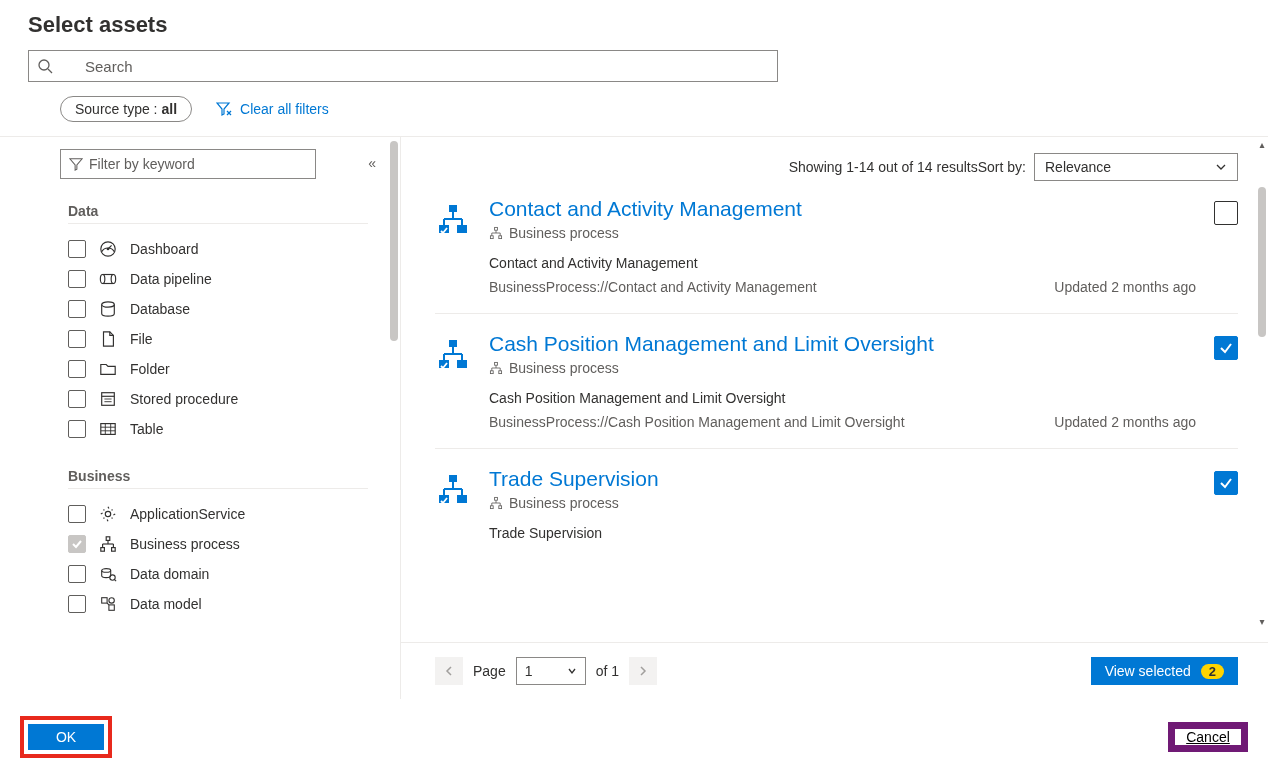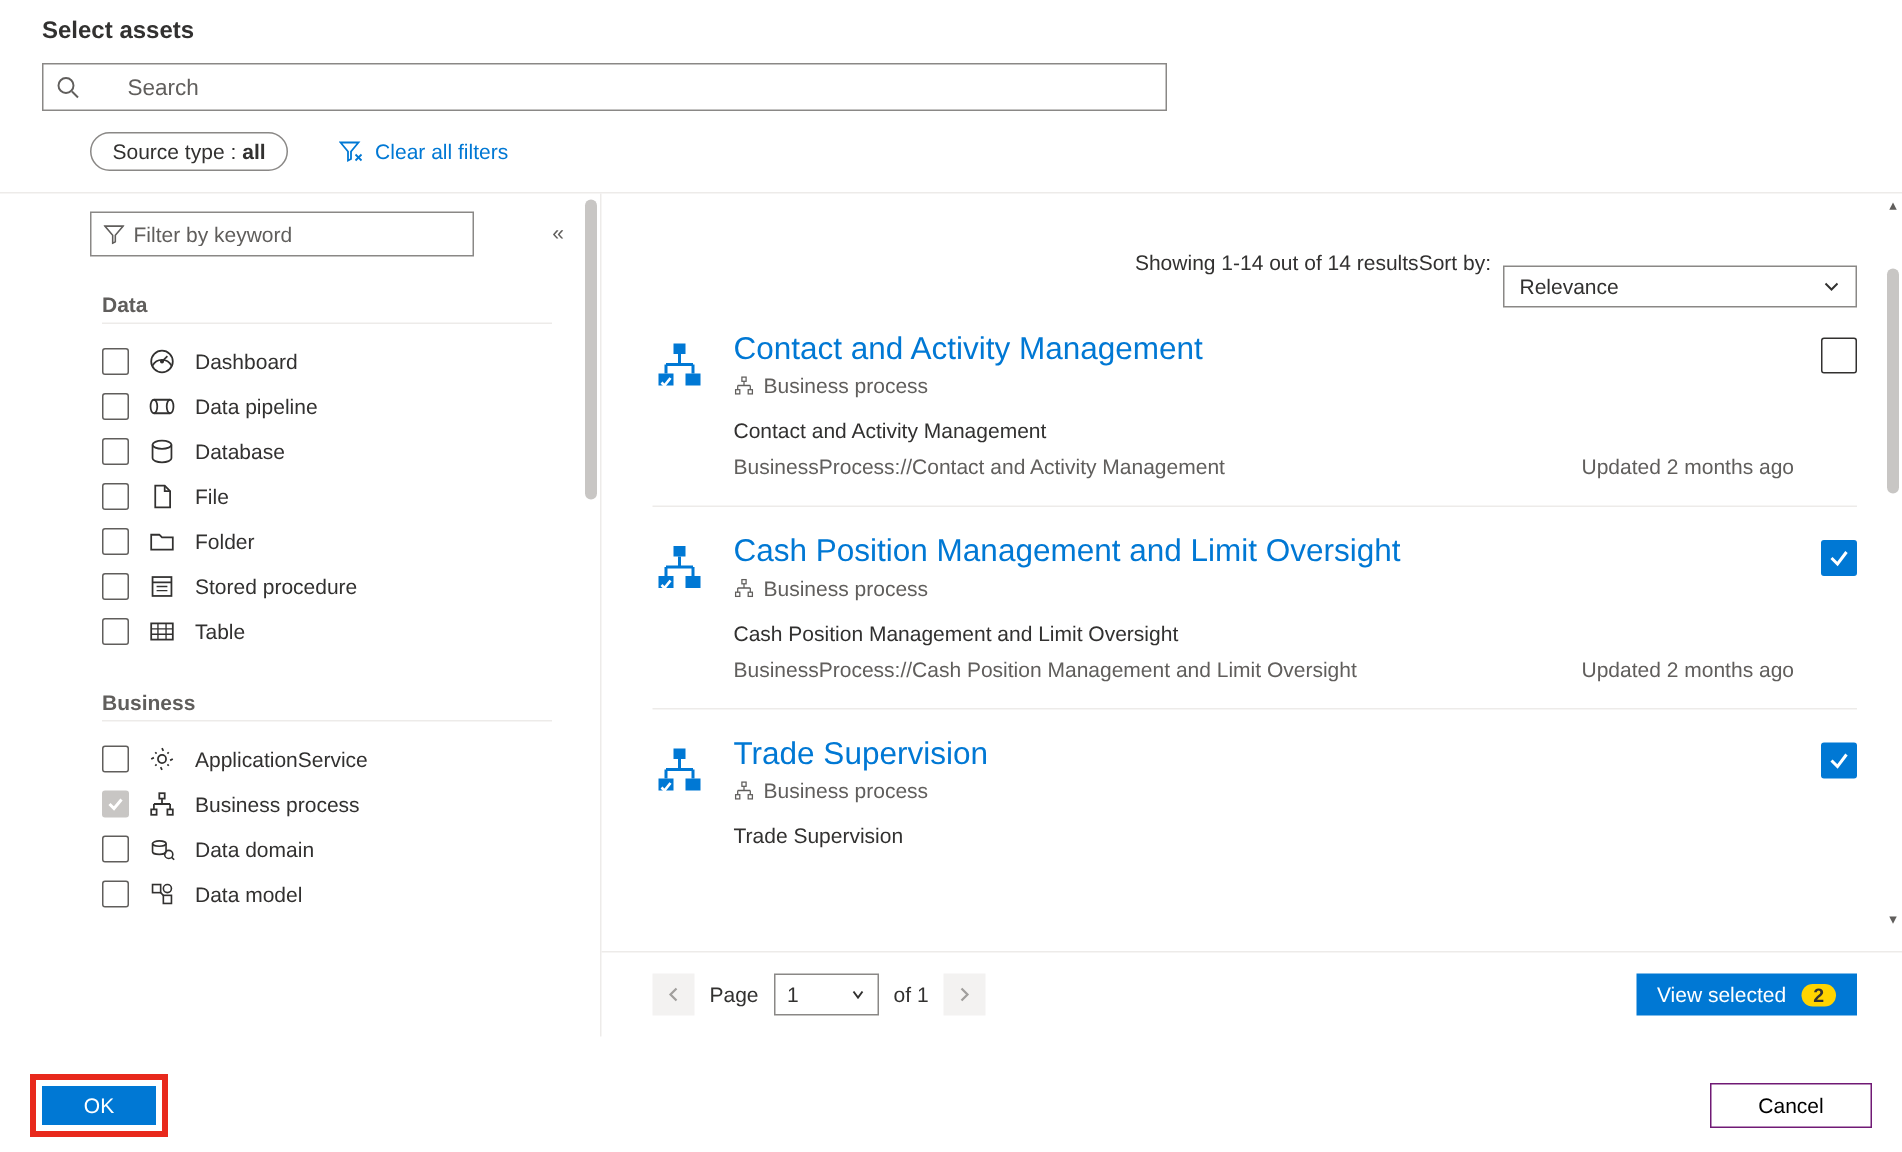--- a/index.html
+++ b/index.html
@@ -8,36 +8,36 @@
     font-size: 14px;
     color: #323130;
     background: #ffffff;
     width: 1268px;
     height: 768px;
     overflow: hidden;
     position: relative;
   }
   .container { padding: 0; }
   .header { padding: 12px 0 0 28px; }
-  .header h1 { font-size: 16px; font-weight: 600; color: #323130; }
+  .header h1 { font-size: 22px; font-weight: 600; color: #323130; }
   .search-row { padding: 12px 28px 0 28px; }
   .search-box {
     display: flex; align-items: center;
     border: 1px solid #8a8886;
     width: 750px; height: 32px;
     padding: 0 8px;
     border-radius: 0;
   }
   .search-box input {
     border: none; outline: none; flex: 1;
     font-size: 15px; padding-left: 8px; margin-left: 24px;
   }
   .search-box input::placeholder { color: #605e5c; }
   .filter-row {
-    display: flex; align-items: center; gap: 34px;
+    display: flex; align-items: center; gap: 24px;
     padding: 14px 28px 14px 60px;
     border-bottom: 1px solid #edebe9;
   }
   .pill {
     border: 1px solid #8a8886;
     border-radius: 20px;
     padding: 4px 14px;
     display: flex; align-items: center; gap: 4px;
     font-size: 14px;
     cursor: pointer;
@@ -107,23 +107,23 @@
   .main-scroll-arrow {
     position: absolute; right: 0; width: 12px; text-align: center;
     color: #605e5c; font-size: 10px; cursor: pointer;
   }
   .results-header {
     display: flex; justify-content: flex-end; align-items: center;
     padding: 16px 30px 16px 34px;
   }
   .sort-wrap { display: flex; align-items: center; gap: 8px; }
   .sort-select {
-    border: 1px solid #8a8886; height: 28px; width: 236px;
+    border: 1px solid #8a8886; height: 28px; width: 204px;
     display: flex; align-items: center; justify-content: space-between;
-    padding: 0 10px; cursor: pointer; margin-top: 32px;
+    padding: 0 10px; cursor: pointer;
   }
   .results-list { flex: 1; overflow: hidden; padding: 0 30px 0 34px; }
   .result {
     display: flex; gap: 18px;
     border-bottom: 1px solid #edebe9;
     padding: 18px 0;
     position: relative;
   }
   .result:first-child { padding-top: 0; }
   .result-icon { width: 36px; flex-shrink: 0; padding-top: 4px;}
@@ -180,22 +180,22 @@
     padding: 10px 20px;
   }
   .ok-wrap {
     border: 4px solid #e8291c; padding: 4px;
   }
   .ok-btn {
     background: #0078d4; color: #fff; border: none;
     width: 76px; height: 26px; cursor: pointer; font-size: 14px;
   }
   .cancel-btn {
-    background: #fff; border: 1px solid #701a75;
-    width: 108px; height: 30px; cursor: pointer; font-size: 14px;
+    background: #fff; border: 7px solid #701a75;
+    width: 80px; height: 30px; cursor: pointer; font-size: 14px; text-decoration: underline;
   }
   svg { display: block; }
 </style>
 </head>
 <body>
 
 <div class="container">
   <div class="header">
     <h1>Select assets</h1>
   </div>

